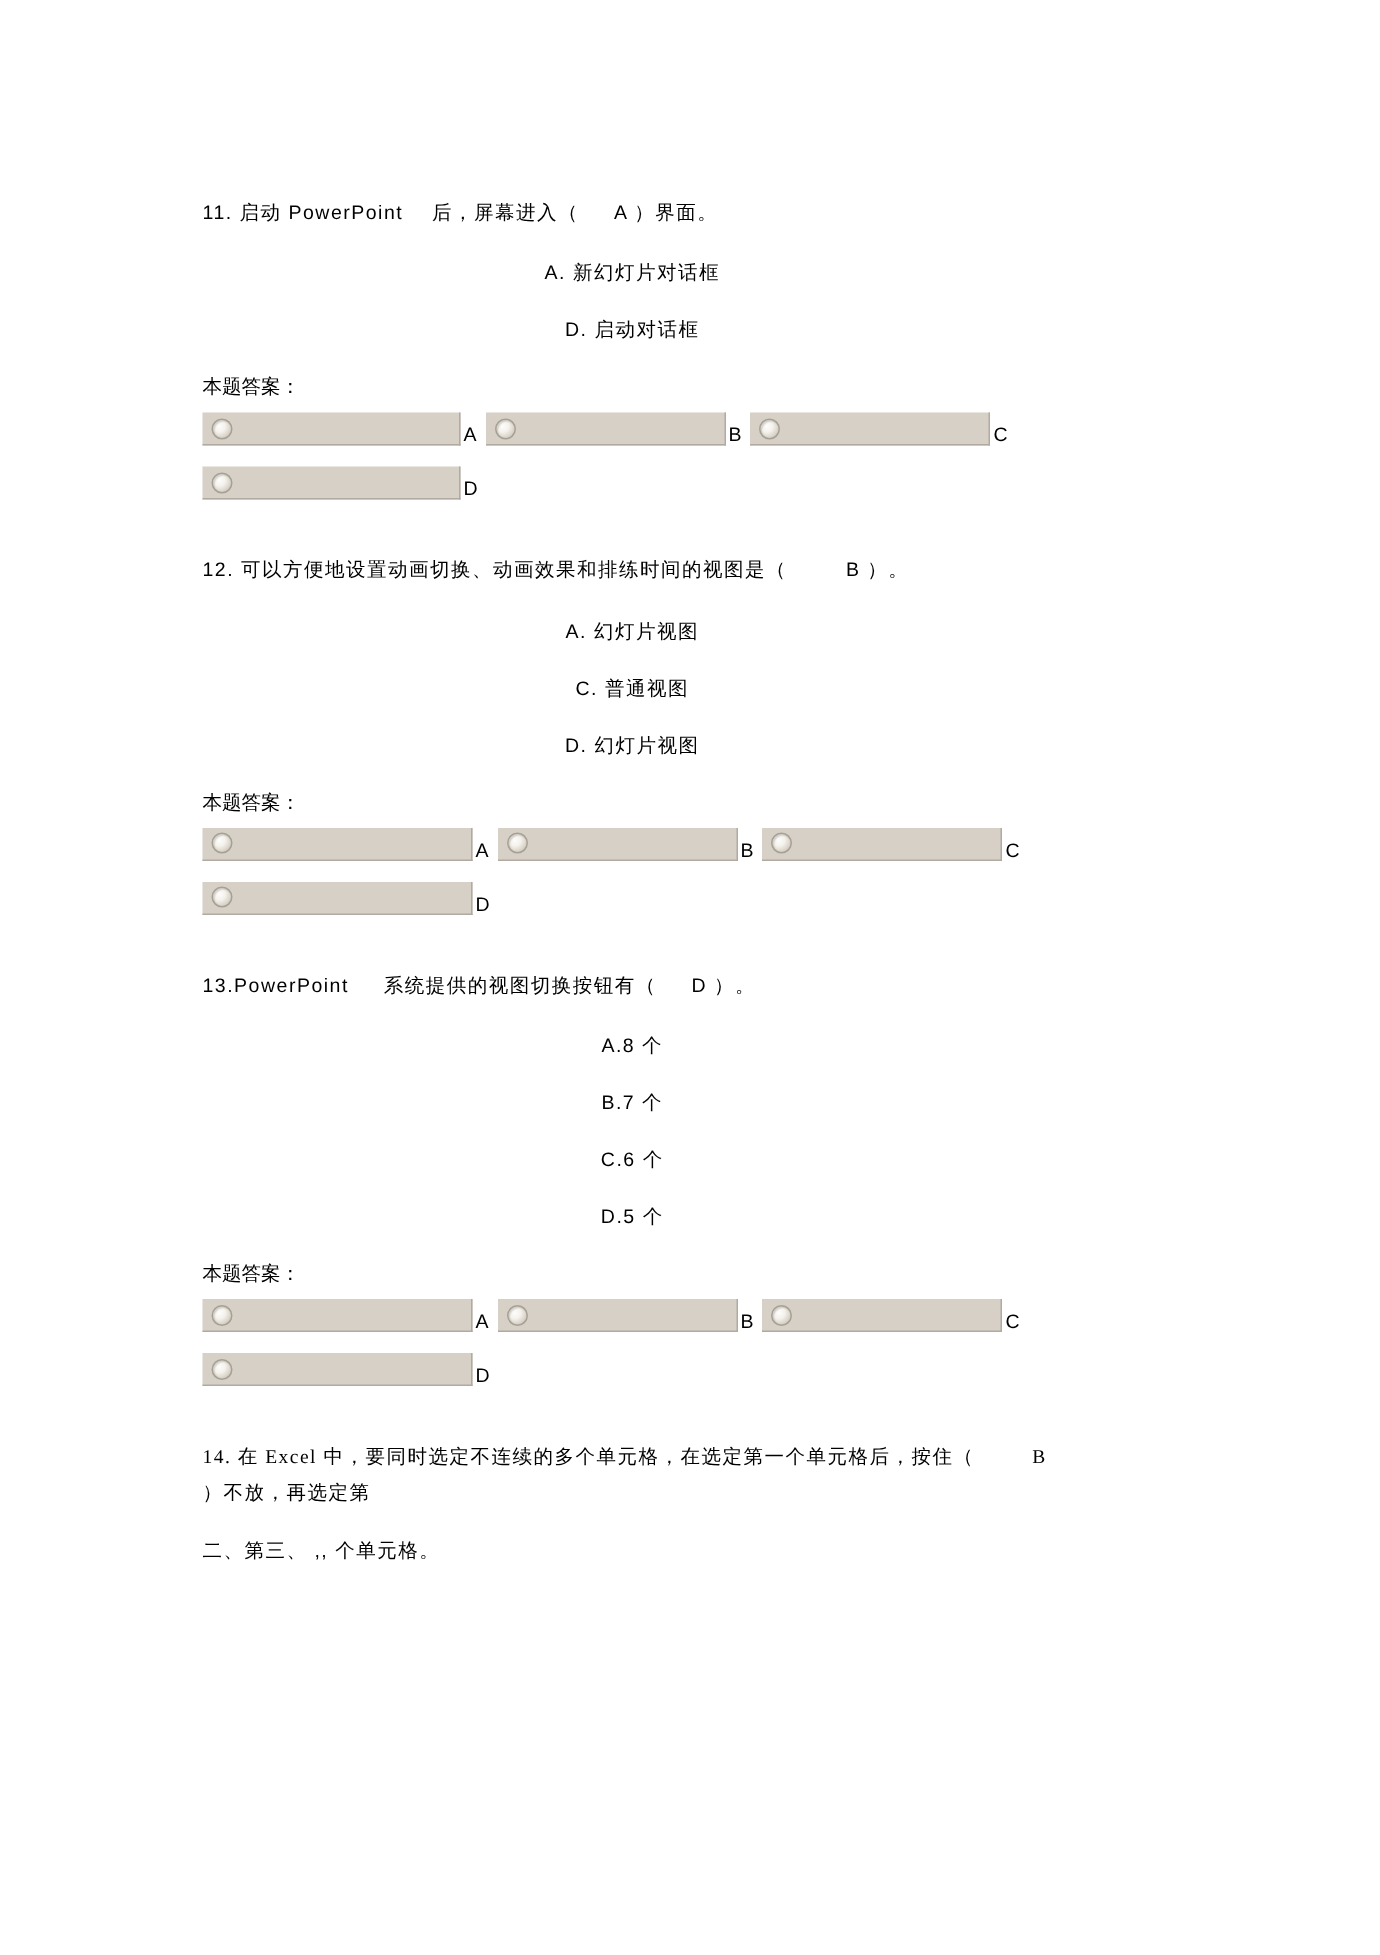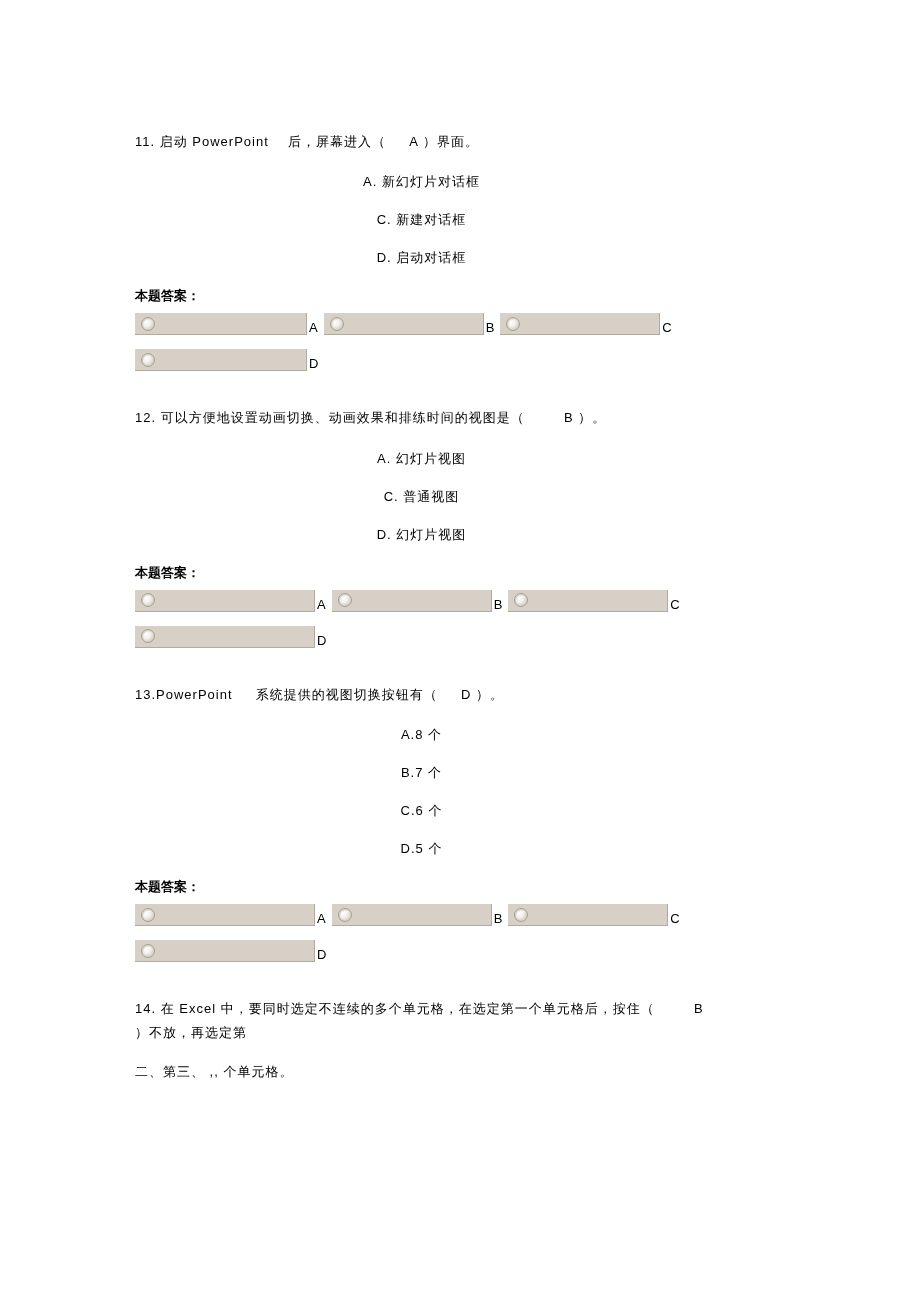--- a/index.html
+++ b/index.html
@@ -23,21 +23,20 @@
     line-height: 1.8;
     letter-spacing: 1px;
   }
   .opt {
     margin-bottom: 20px;
     letter-spacing: 1px;
     text-align: center;
   }
   .ans-label {
     margin-bottom: 8px;
-    font-weight: bold;
   }
   .answer-row {
     display: flex;
     flex-wrap: wrap;
     align-items: flex-end;
     margin-bottom: 12px;
   }
   .radio-cell {
     width: 172px;
     height: 22px;
@@ -80,21 +79,20 @@
 
   <div class="question-block">
     <div class="q-text">
       <span>11. 启动 PowerPoint</span>
       <span class="gap" style="width:10px"></span>
       <span>后，屏幕进入（</span>
       <span class="gap" style="width:14px"></span>
       <span>A ）界面。</span>
     </div>
     <div class="opt">A. 新幻灯片对话框</div>
-    <div class="opt">C.  新建对话框</div>
     <div class="opt">D.  启动对话框</div>
     <div class="ans-label">本题答案：</div>
     <div class="answer-row">
       <div class="radio-cell">
           <span class="radio-dot"></span>
         </div>
       <span class="letter">A</span>
       <div class="radio-cell rc-short" style="width:160px">
           <span class="radio-dot"></span>
         </div>
@@ -170,21 +168,21 @@
       <span class="letter">C</span>
       <div class="row-break"></div>
       <div class="radio-cell" style="width:180px">
           <span class="radio-dot"></span>
         </div>
       <span class="letter">D</span>
     </div>
   </div>
 
   <div class="question-block">
-    <div class="q-text" style="margin-bottom:16px;">
+    <div class="q-text" style="margin-bottom:16px;font-family:Liberation Serif, serif;">
       <span>14. 在 Excel  中，要同时选定不连续的多个单元格，在选定第一个单元格后，按住（</span>
       <span class="gap" style="width:30px"></span>
       <span>B ）不放，再选定第</span>
     </div>
     <div class="q-text">二、第三、 ,,  个单元格。</div>
   </div>
 
 </div>
 
 </body></html>

